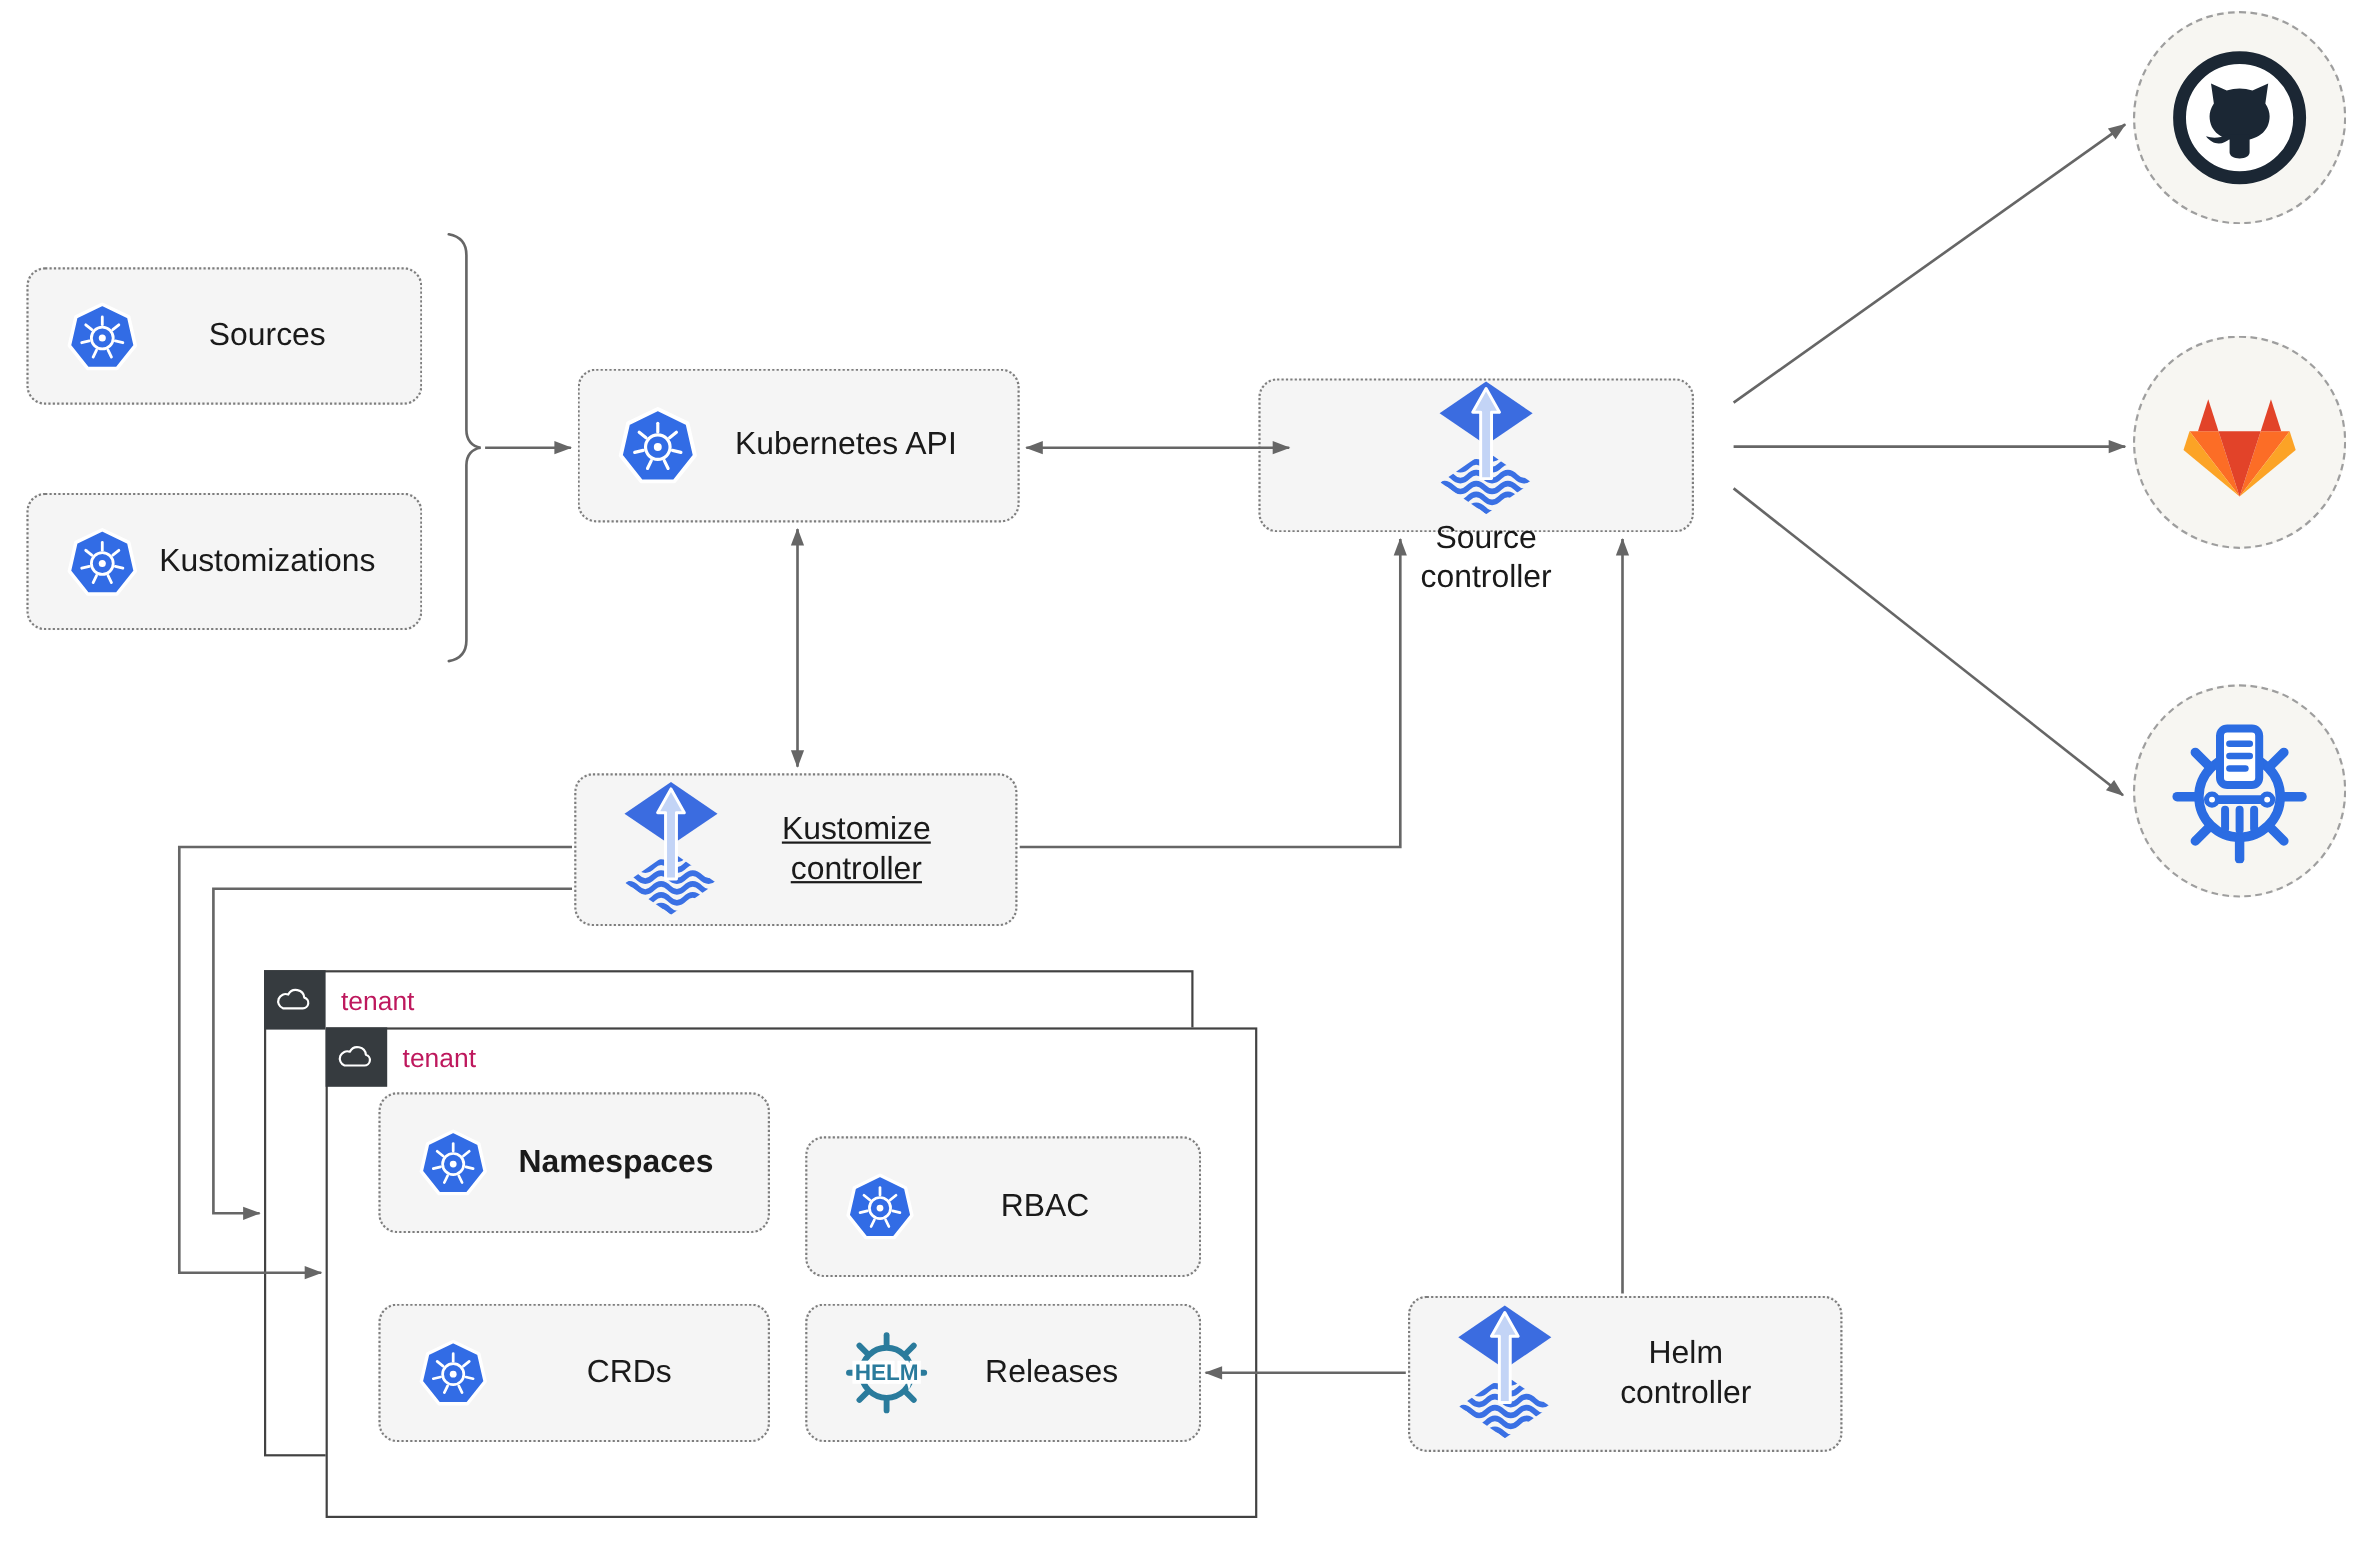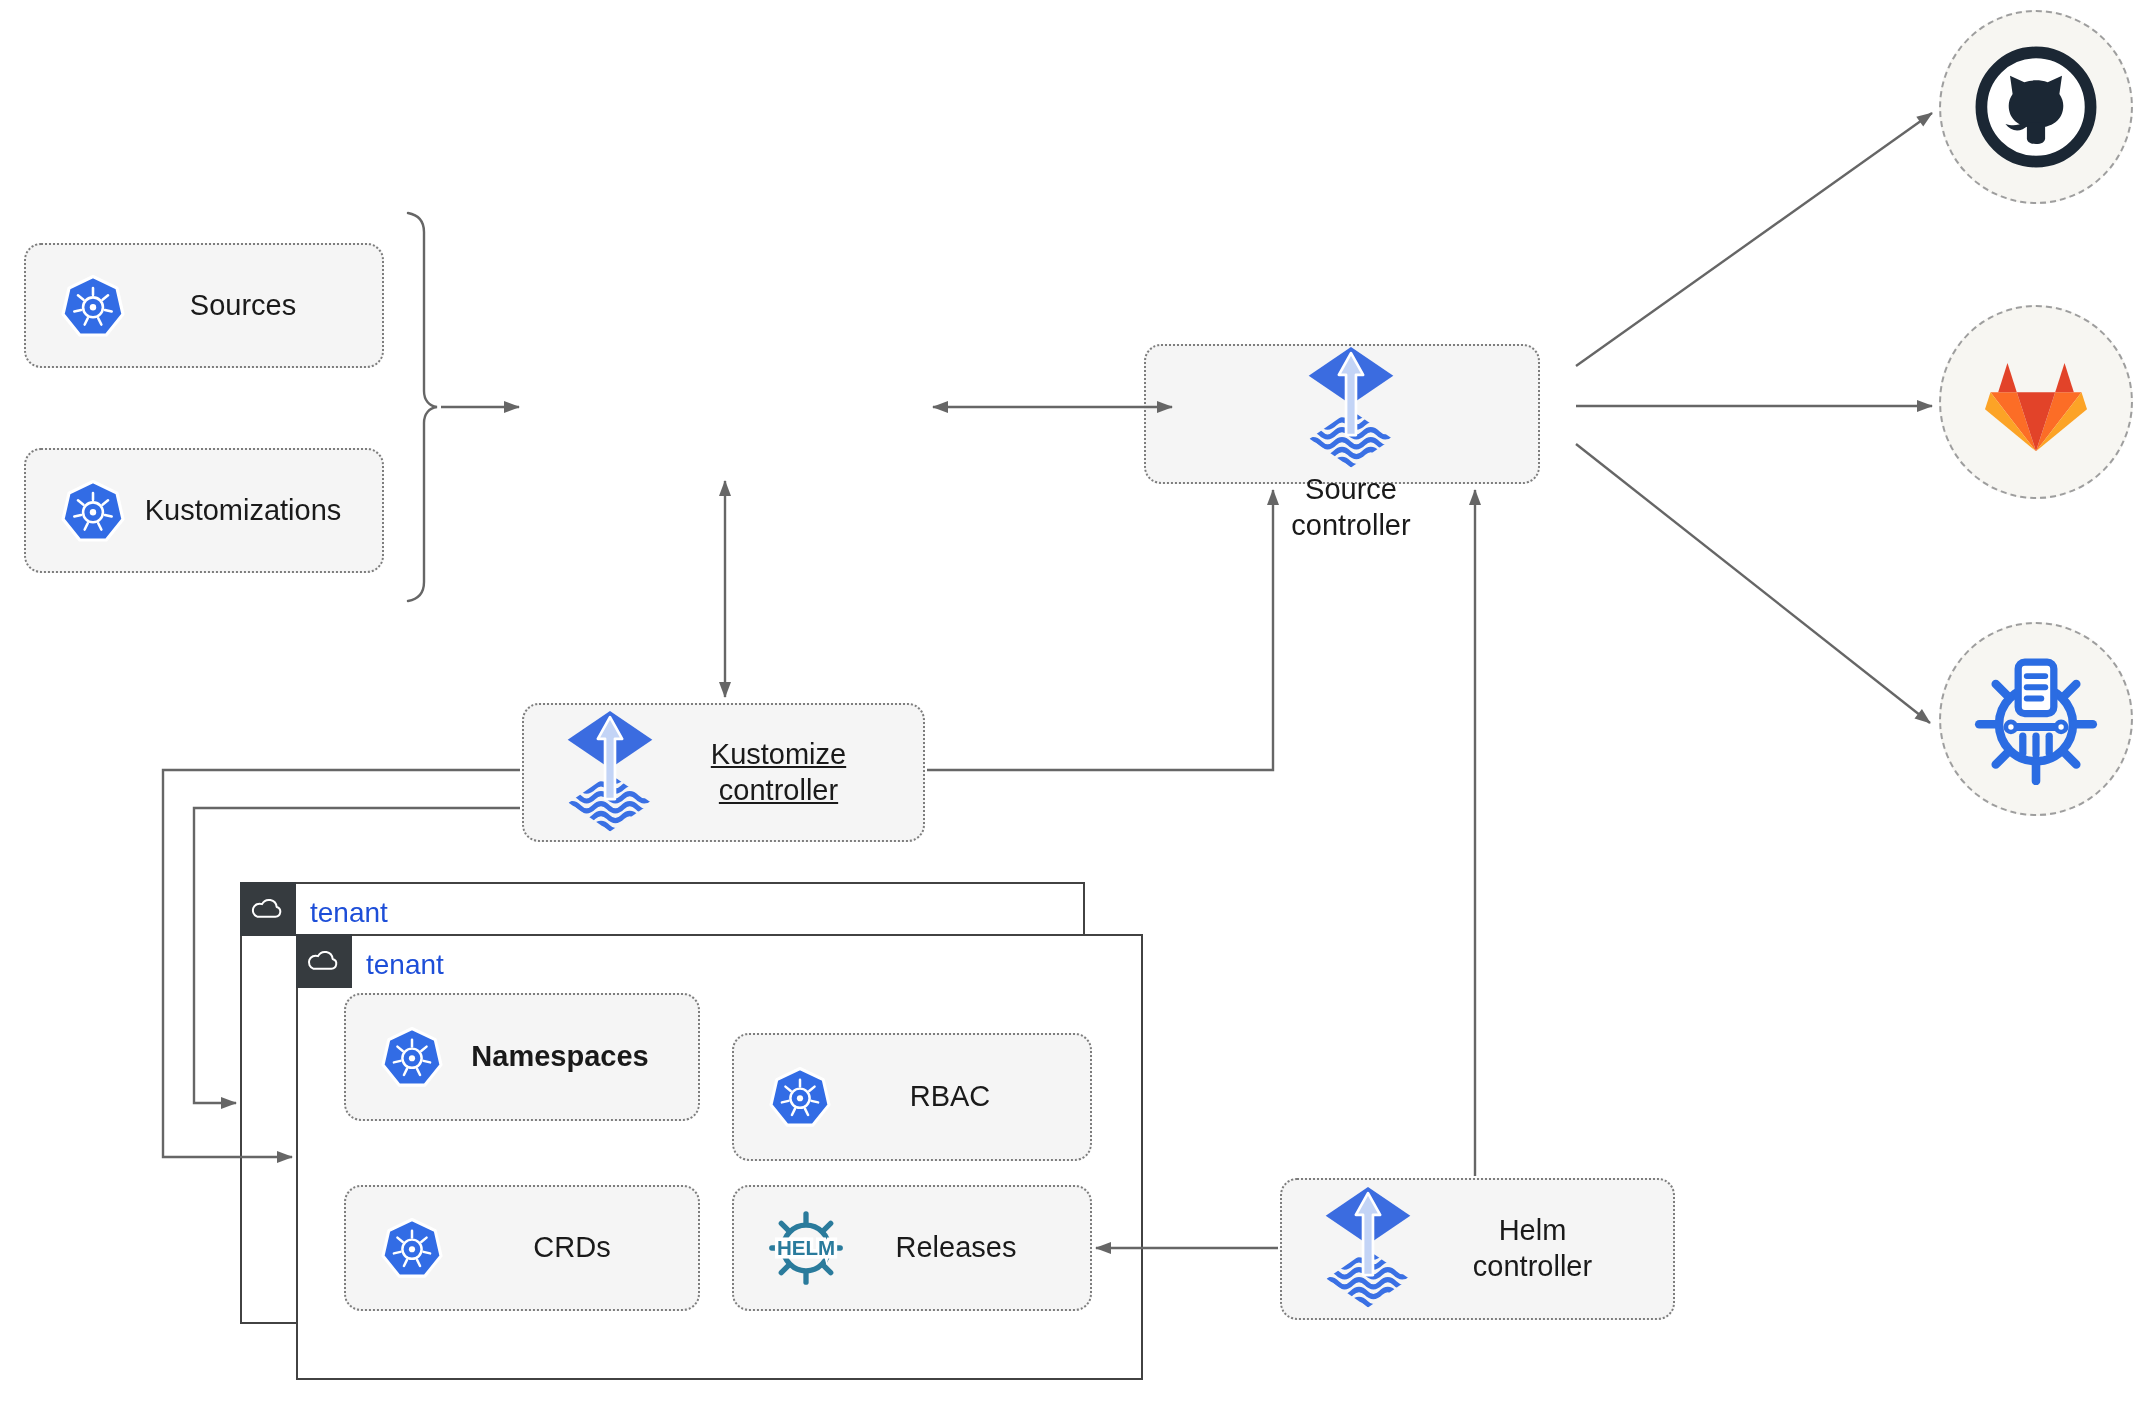--- a/index.html
+++ b/index.html
@@ -16,21 +16,21 @@
   
   .circle-node{position:absolute;width:194px;height:194px;border-radius:50%;
                background:#f7f6f2;border:2px dashed #9e9e9e;box-sizing:border-box;
                display:flex;align-items:center;justify-content:center;z-index:3;}
   
   .tenant{position:absolute;background:#ffffff;border:2px solid #424242;box-sizing:border-box;}
   .tenant-back{z-index:1;}
   .tenant-front{z-index:2;}
   .tenant-tab{position:absolute;left:-2px;top:-2px;width:56px;height:54px;background:#363b3f;
               display:flex;align-items:center;justify-content:center;}
-  .tenant-title{position:absolute;left:68px;top:13px;font-size:28px;color:#1d4ed8;}
+  .tenant-title{position:absolute;left:68px;top:13px;font-size:24px;color:#be185d;}
   
   .overlay{position:absolute;left:0;top:0;z-index:10;pointer-events:none;}
   .hidden-defs{position:absolute;width:0;height:0;overflow:hidden;}
 </style>
 </head>
 <body>
 
 <svg class="hidden-defs" aria-hidden="true">
   <defs>
     <symbol id="sym-k8s" viewBox="0 0 100 100">
@@ -163,20 +163,28 @@
 
   <div class="node one-line" style="left:24px;top:448px;width:360px;height:125px;">
     <svg class="ic" width="66" height="64">
         <use href="#sym-k8s"></use>
       </svg>
     <div class="lbl">
         <span>Kustomizations</span>
       </div>
   </div>
 
+  <div class="node one-line" style="left:525px;top:335px;width:402px;height:140px;">
+    <svg class="ic" width="74" height="72">
+        <use href="#sym-k8s"></use>
+      </svg>
+    <div class="lbl">
+        <span>Kubernetes API</span>
+      </div>
+  </div>
 
   <div class="node two-line" style="left:1144px;top:344px;width:396px;height:140px;padding-left:40px;flex-direction:column;">
     <svg class="ic" width="92" height="126">
         <use href="#sym-flux"></use>
       </svg>
     <div class="lbl">
         <span>Source controller</span>
       </div>
   </div>
 

